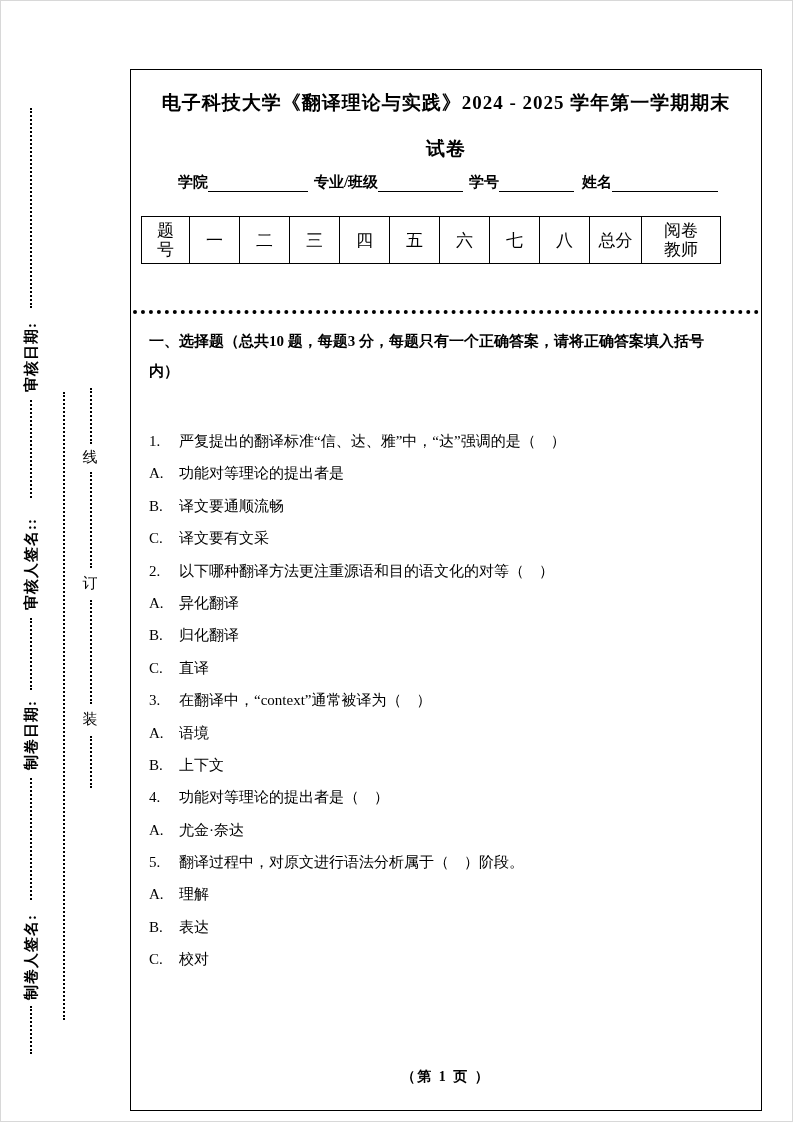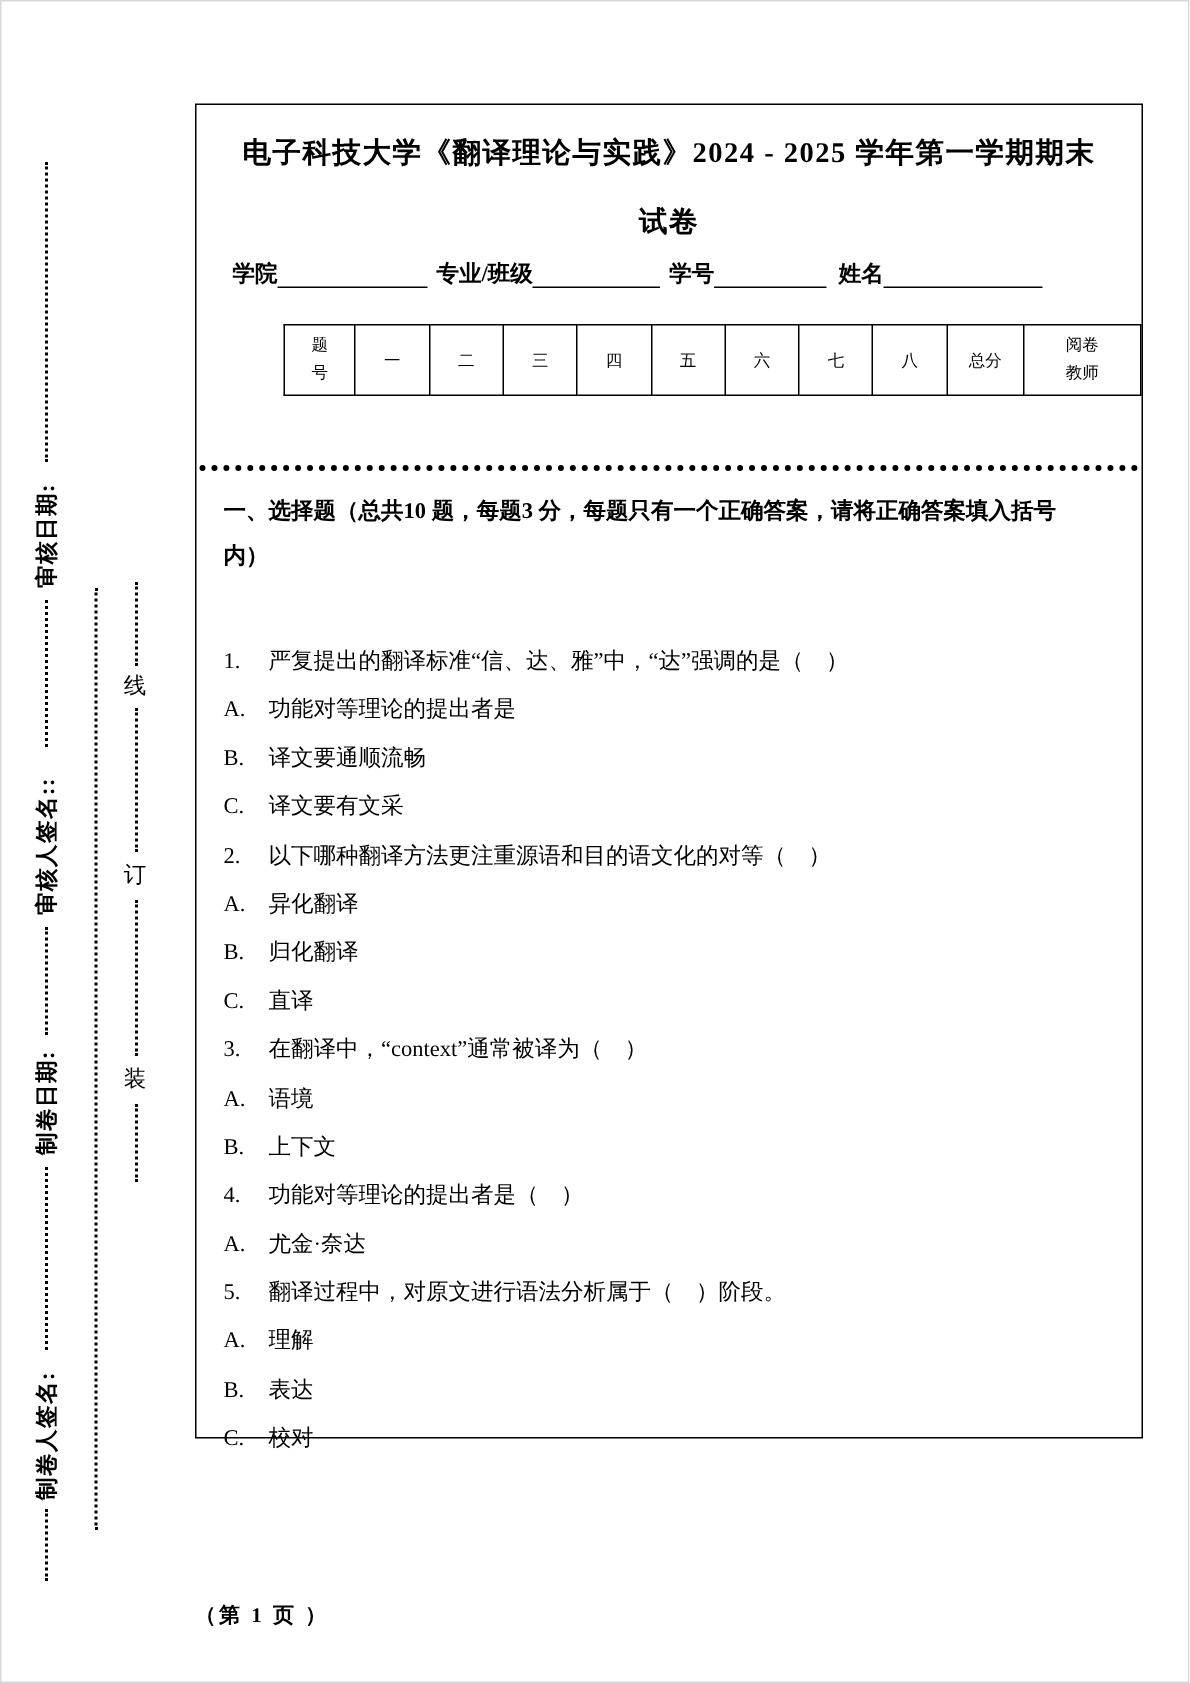--- a/index.html
+++ b/index.html
@@ -40,21 +40,21 @@
     text-align: center;
     font-size: 15px;
   }
 
   
   .exam-box {
     position: absolute;
     left: 130px;
     top: 69px;
     width: 632px;
-    height: 890px;
+    height: 1042px;
     border: 1px solid #000;
     box-sizing: border-box;
   }
   .title {
     position: absolute;
     top: 10px;
     left: 0;
     right: 0;
     text-align: center;
     font-weight: bold;
@@ -65,40 +65,40 @@
   .info-row {
     position: absolute;
     top: 100px;
     left: 24px;
     right: 20px;
     height: 22px;
     display: flex;
     align-items: flex-end;
     font-size: 15px;
     font-weight: bold;
+    justify-content: center;
   }
   .info-label { white-space: nowrap; }
   .uline {
     display: inline-block;
     border-bottom: 1px solid #000;
     height: 18px;
   }
   .w100 { width: 100px; margin-right: 6px; }
   .w85  { width: 85px;  margin-right: 6px; }
   .w75  { width: 75px;  margin-right: 8px; }
   .w105 { width: 106px; }
 
   .score-table {
     position: absolute;
     left: 10px;
     top: 146px;
     border-collapse: collapse;
     table-layout: fixed;
-    font-size: 11px;
-    margin-left: 48px;
+    font-size: 17px;
   }
   .score-table td {
     border: 1px solid #000;
     text-align: center;
     vertical-align: middle;
     padding: 0;
   }
   .score-table tr.r1 td { height: 46px; }
   .score-table tr.r2 td { height: 40px; }
   .wrap1 {
@@ -150,21 +150,21 @@
   .qno {
     display: inline-block;
     width: 30px;
   }
 
   .page-footer {
     position: absolute;
     left: 130px;
     top: 1068px;
     width: 632px;
-    text-align: left;
+    text-align: center;
     font-weight: bold;
     font-size: 14px;
     letter-spacing: 2px;
   }
 </style>
 </head>
 <body>
 
 <div class="page">
 

